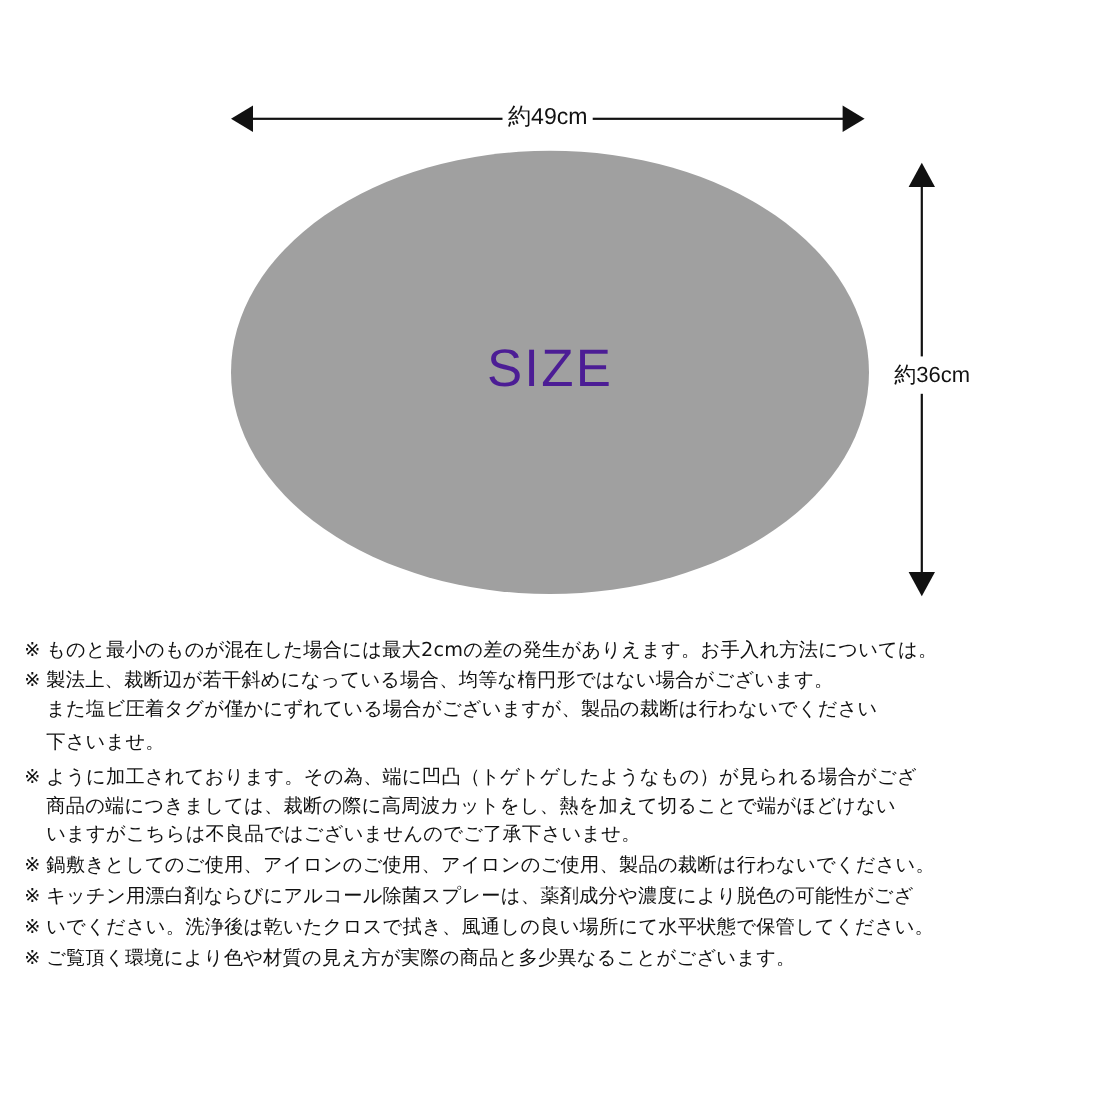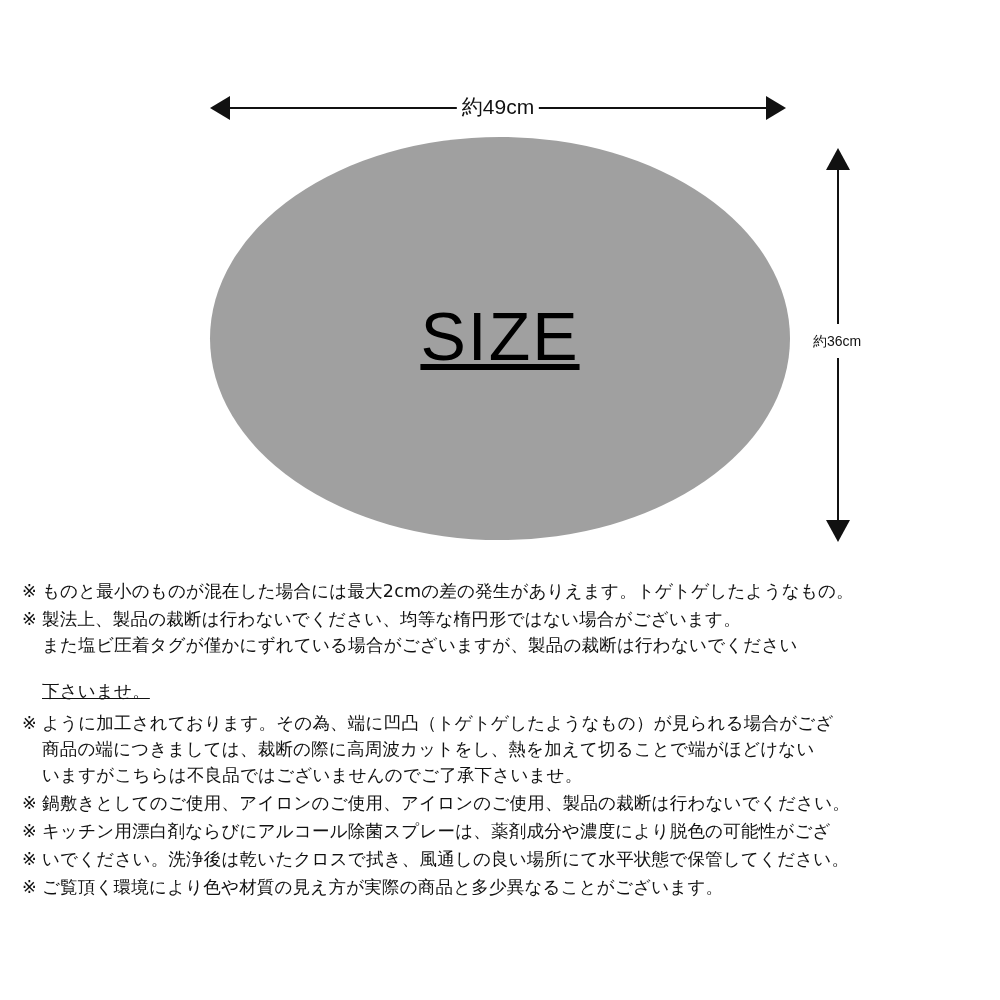--- a/index.html
+++ b/index.html
@@ -19,34 +19,34 @@
       background: #fff; padding: 0 5px; font-size: 21px; line-height: 26px; white-space: nowrap;
       font-family: "Liberation Sans", sans-serif; }
 
     .v-dim { position: absolute; left: 825px; top: 108px; width: 26px; height: 394px; }
     .v-dim .line { position: absolute; top: 14px; bottom: 14px; left: 12px; width: 2px; background: #111; }
     .v-dim .arrow-up { position: absolute; top: 0; left: 1px; width: 0; height: 0;
       border-left: 12px solid transparent; border-right: 12px solid transparent; border-bottom: 22px solid #111; }
     .v-dim .arrow-down { position: absolute; bottom: 0; left: 1px; width: 0; height: 0;
       border-left: 12px solid transparent; border-right: 12px solid transparent; border-top: 22px solid #111; }
     .v-dim .label { position: absolute; left: -12px; top: 176px; background: #fff; padding: 4px 0;
-      font-size: 14px; line-height: 26px; white-space: nowrap; font-family: "Liberation Sans", sans-serif; }
+      font-size: 20px; line-height: 26px; white-space: nowrap; font-family: "Liberation Sans", sans-serif; }
 
     .ellipse { position: absolute; left: 210px; top: 97px; width: 580px; height: 403px;
       border-radius: 50%; background: #a0a0a0; display: flex; align-items: center; justify-content: center; }
-    .ellipse .size-text { color: #000000; font-size: 68px; letter-spacing: 2px;
-      font-family: "Liberation Sans", sans-serif; margin-top: -6px; text-decoration: underline; }
+    .ellipse .size-text { color: #4c1d95; font-size: 48px; letter-spacing: 2px;
+      font-family: "Liberation Sans", sans-serif; margin-top: -6px; }
 
     
     .notes { position: absolute; left: 22px; top: 578px; width: 960px; }
     .note { position: relative; padding-left: 20px; font-size: 17.5px; line-height: 26px; margin-bottom: 2px;
       font-family: "DejaVu Sans", sans-serif; color: #111; letter-spacing: 0.2px; }
     .note .mark { position: absolute; left: 0; top: 0; }
     .note .line-text { display: block; white-space: nowrap; }
-    .note.tall .line-text.extra { margin-top: 20px; text-decoration: underline; }
+    .note.tall .line-text.extra { margin-top: 4px; }
   </style>
 </head>
 <body>
 
 <div class="diagram">
   <div class="h-dim">
     <div class="line"></div>
     <div class="arrow-left"></div>
     <div class="arrow-right"></div>
     <span class="label">約49cm</span>
@@ -60,25 +60,25 @@
     <div class="line"></div>
     <div class="arrow-up"></div>
     <div class="arrow-down"></div>
     <span class="label">約36cm</span>
   </div>
 </div>
 
 <div class="notes">
   <div class="note">
     <span class="mark">※</span>
-    <span class="line-text">ものと最小のものが混在した場合には最大2cmの差の発生がありえます。トゲトゲしたようなもの。</span>
+    <span class="line-text">ものと最小のものが混在した場合には最大2cmの差の発生がありえます。お手入れ方法については。</span>
   </div>
   <div class="note tall">
     <span class="mark">※</span>
-    <span class="line-text">製法上、製品の裁断は行わないでください、均等な楕円形ではない場合がございます。</span>
+    <span class="line-text">製法上、裁断辺が若干斜めになっている場合、均等な楕円形ではない場合がございます。</span>
     <span class="line-text">また塩ビ圧着タグが僅かにずれている場合がございますが、製品の裁断は行わないでください</span>
     <span class="line-text extra">下さいませ。</span>
   </div>
   <div class="note" style="margin-top:6px">
     <span class="mark">※</span>
     <span class="line-text">ように加工されております。その為、端に凹凸（トゲトゲしたようなもの）が見られる場合がござ</span>
     <span class="line-text">商品の端につきましては、裁断の際に高周波カットをし、熱を加えて切ることで端がほどけない</span>
     <span class="line-text">いますがこちらは不良品ではございませんのでご了承下さいませ。</span>
   </div>
   <div class="note">

